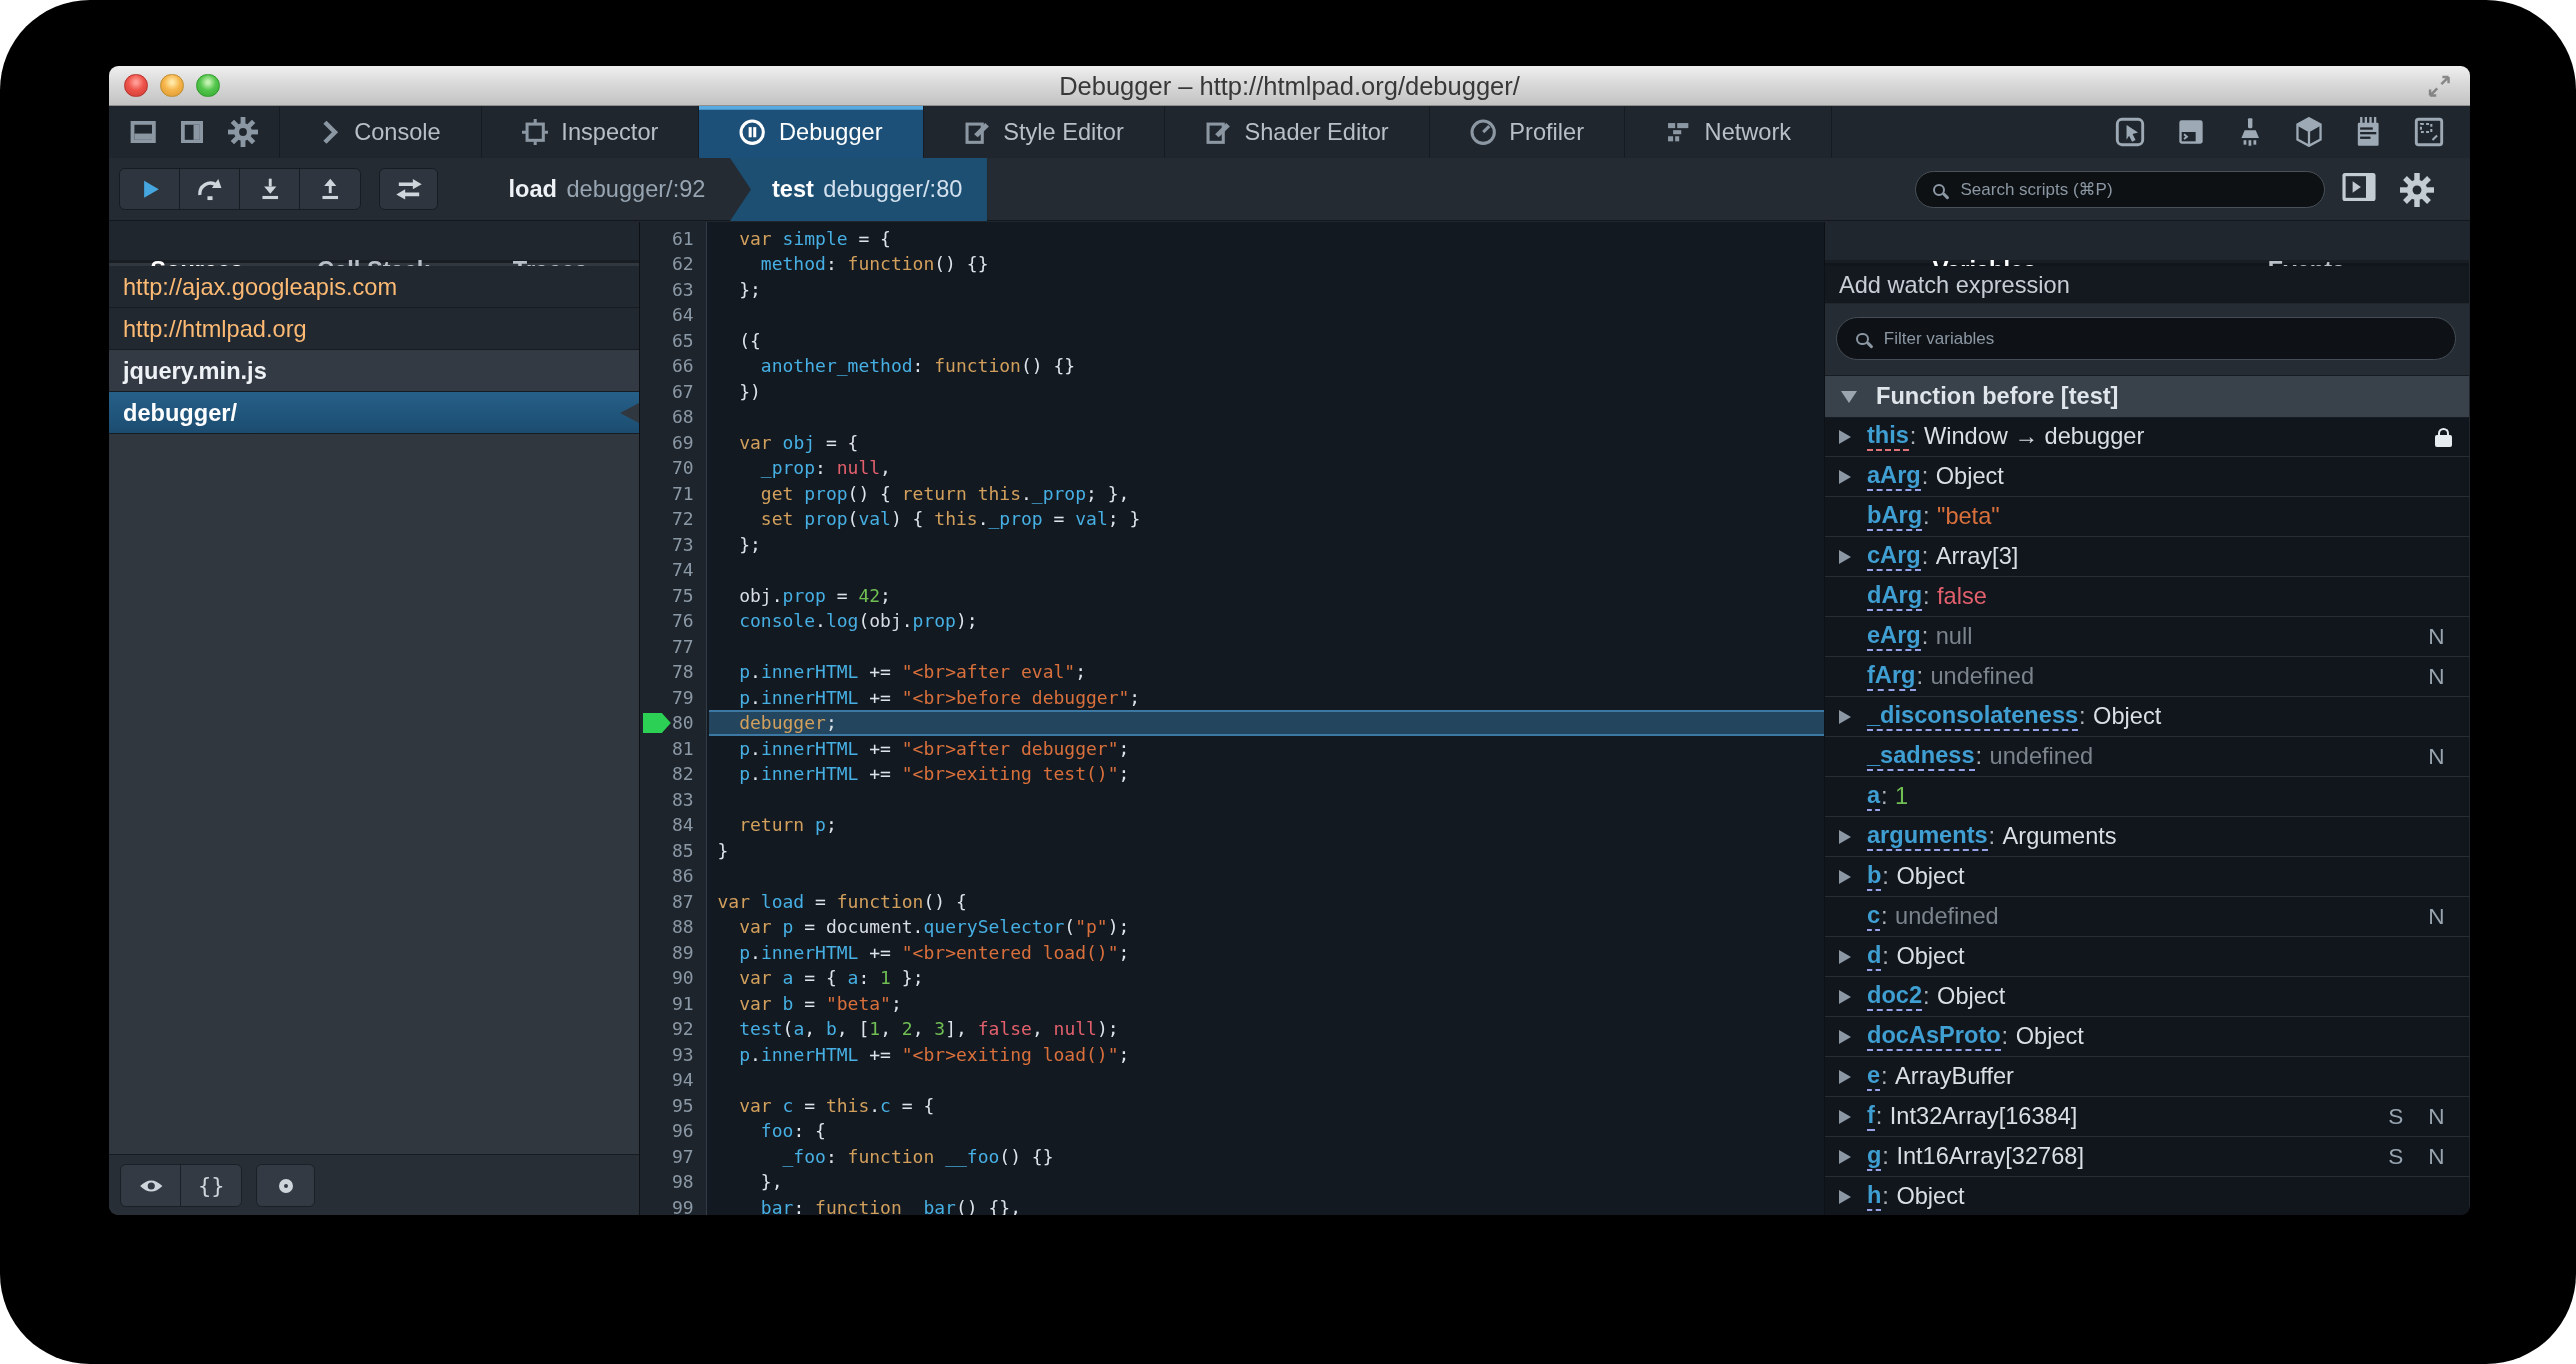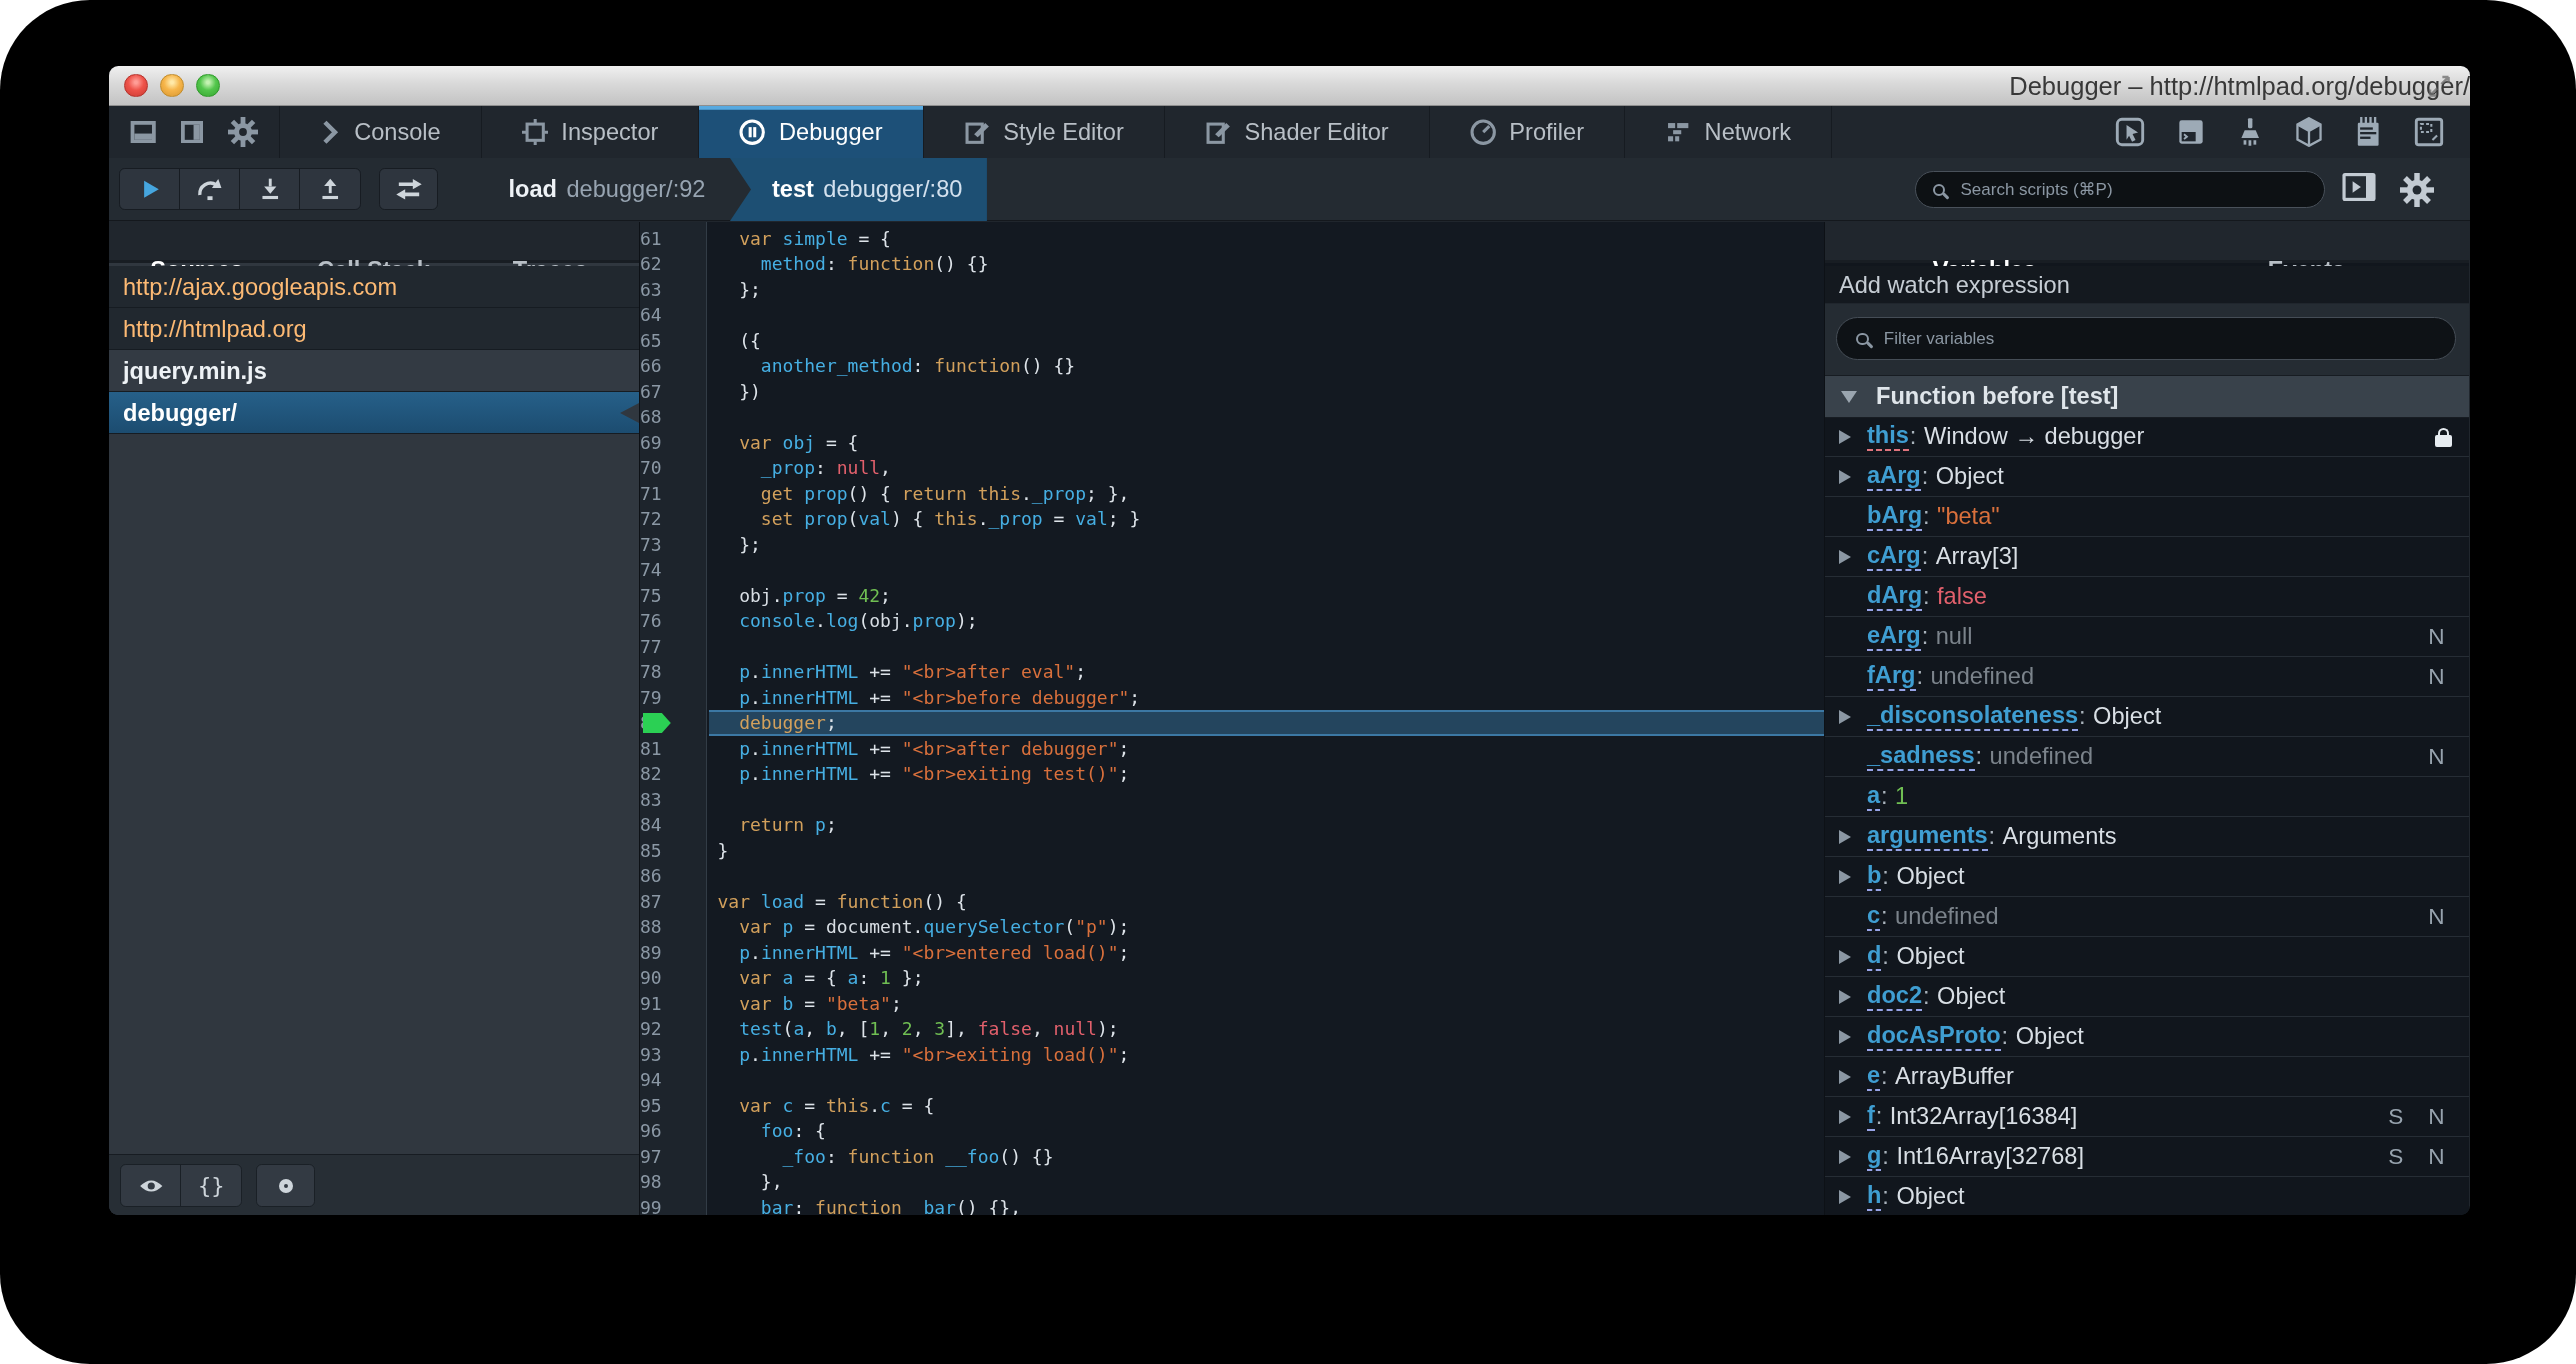--- a/index.html
+++ b/index.html
@@ -9,21 +9,21 @@
   .window{position:absolute;left:109px;top:66px;width:2361px;height:1149px;border-radius:9.4px;overflow:hidden;
           background:#20262d;box-shadow:0 19px 57px rgba(0,0,0,.7);}
 
   
   .titlebar{position:absolute;left:0;top:0;width:100%;height:40px;
             background:linear-gradient(#f0f0f0,#d9d9d9 45%,#c3c3c3);border-bottom:0.9px solid #8e8e8e;}
   .tl{position:absolute;top:7.5px;width:23.6px;height:23.6px;border-radius:50%;}
   .tl.red{left:15px;background:radial-gradient(circle at 50% 35%,#ff9d96 8%,#ee534a 45%,#c93a32);border:0.9px solid #b5332c;}
   .tl.yellow{left:51px;background:radial-gradient(circle at 50% 35%,#ffe9a8 8%,#f6b54a 45%,#d7952f);border:0.9px solid #c08c2c;}
   .tl.green{left:87px;background:radial-gradient(circle at 50% 35%,#c4f2b2 8%,#53c64c 45%,#35a52f);border:0.9px solid #2f9a2a;}
-  .title-text{position:absolute;left:0;right:0;top:0;height:40px;line-height:40px;text-align:right;
+  .title-text{position:absolute;left:0;right:0;top:0;height:40px;line-height:40px;text-align:center;
               font-size:25.5px;color:#383838;}
   .expand-icon{position:absolute;right:19px;top:8.5px;opacity:.75;}
 
   
   .tabbar{position:absolute;left:0;top:40px;width:100%;height:53px;background:#20262d;
           border-bottom:0.9px solid #15191e;display:flex;align-items:stretch;}
   .tb-left{display:flex;align-items:center;gap:24.5px;padding:0 21px;border-right:0.9px solid #161b21;color:#8b97a3;}
   .tbtab{display:flex;align-items:center;justify-content:center;gap:13.2px;border-right:0.9px solid #161b21;
          color:#b8bfc6;font-size:23.6px;cursor:default;padding:0 40px;}
   .tbtab .tbicon{color:#8b97a3;display:flex;align-items:center;}
@@ -84,21 +84,21 @@
   .fbtn{width:60px;display:flex;align-items:center;justify-content:center;color:#ced5db;border-right:0.9px solid #1a2026;}
   .fbtn:last-child{border-right:none;}
   .fbtn-circle{position:absolute;left:147px;top:9.4px;width:59px;height:43px;display:flex;align-items:center;justify-content:center;
                background:#333a43;border:0.9px solid #1a2026;border-radius:5.7px;}
   .ring{width:14px;height:14px;border:5.7px solid #ced5db;border-radius:50%;}
   .braces{font-family:"DejaVu Sans Mono",monospace;font-size:22px;color:#ced5db;}
 
   
   .gutter{position:absolute;left:0;top:0;width:67px;height:100%;background:#1d242c;border-right:1.9px solid #323c46;
           padding-top:3.8px;}
-  .lnum{height:25.5px;line-height:25.5px;text-align:left;padding-right:12.3px;color:#8b98a5;
+  .lnum{height:25.5px;line-height:25.5px;text-align:right;padding-right:12.3px;color:#8b98a5;
         font-family:"DejaVu Sans Mono",monospace;font-size:18px;}
   .codecol{position:absolute;left:69px;top:0;right:0;height:100%;padding-top:3.8px;overflow:hidden;}
   .cline{height:25.5px;line-height:25.5px;padding-left:8.5px;white-space:pre;font-family:"DejaVu Sans Mono",monospace;
          font-size:18px;color:#dde3e9;}
   .cline.current{background:#24455e;box-shadow:inset 0 1.9px 0 #3c78a4,inset 0 -1.9px 0 #3c78a4;}
   .tk-k{color:#d2a05c;} .tk-v{color:#46afe3;} .tk-g{color:#d7dde3;} .tk-s{color:#d9703c;}
   .tk-n{color:#70bf53;} .tk-a{color:#e2606c;} .tk-p{color:#dde3e9;}
   .exec-arrow{position:absolute;left:2.8px;width:28px;height:20px;background:#2bd054;
               clip-path:polygon(0 0,68% 0,100% 50%,68% 100%,0 100%);}
 

